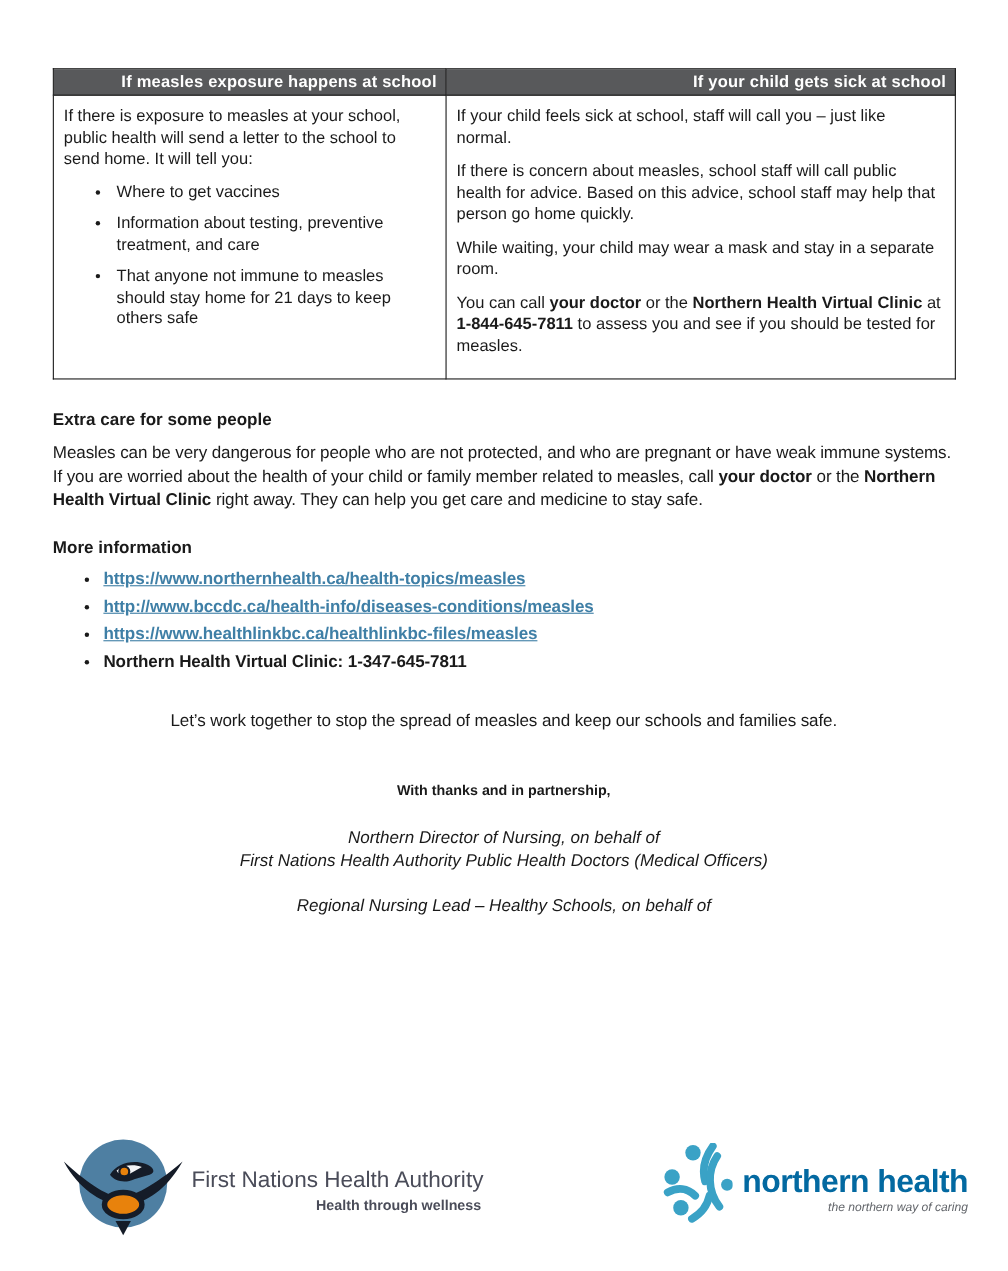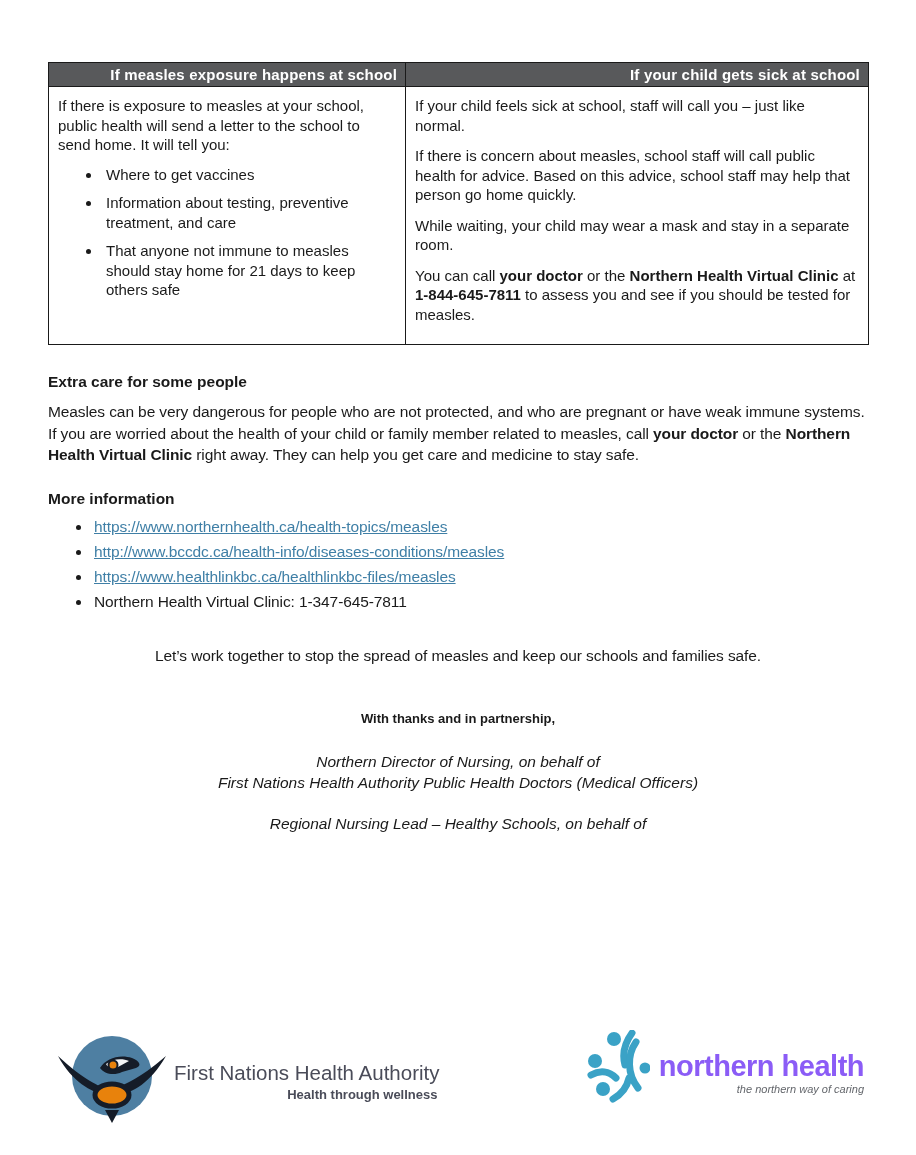--- a/index.html
+++ b/index.html
@@ -33,39 +33,39 @@
   .cell-bullets { margin: 10px 0 0 0; padding-left: 44px; }
   .cell-bullets li { margin-bottom: 9px; padding-left: 4px; }
   .right-cell p { margin: 0 0 11px 0; }
   .right-cell p:last-child { margin-bottom: 0; }
 
   
   .section-heading { font-size: 15.5px; font-weight: bold; margin: 0 0 10px 0; }
   .extra-care { margin-top: 28px; }
   .body-paragraph { font-size: 15.5px; line-height: 1.4; margin: 0; letter-spacing: -0.1px; width: 820px; }
   .more-info { margin-top: 24px; }
-  .more-info ul { margin: 8px 0 0 0; padding-left: 44px; }
+  .more-info ul { margin: 8px 0 0 0; padding-left: 44px; font-weight: bold; }
   .more-info li { margin-bottom: 7px; font-size: 15.5px; padding-left: 2px; letter-spacing: -0.1px; }
   a.url-link { color: #3f7fa6; text-decoration: underline; cursor: pointer; }
   .closing { margin-top: 36px; font-size: 15.5px; letter-spacing: -0.1px; text-align: center; }
   .thanks { margin-top: 46px; text-align: center; font-weight: bold; font-size: 13px; width: 820px; }
   .signature { text-align: center; font-style: italic; font-size: 15.5px; line-height: 1.32; margin-top: 26px; width: 820px; }
   .signature.second { margin-top: 21px; }
 
   
   .footer {
-    position: absolute; top: 1030px; left: 56px; right: 52px;
-    display: flex; justify-content: space-between; align-items: flex-start;
+    position: absolute; top: 1030px; left: 56px; right: 36px;
+    display: flex; justify-content: space-between; align-items: center;
   }
   .logo-block { display: flex; align-items: center; }
   .fnha-text { margin-left: 6px; color: #4a4c59; }
   .fnha-name { font-size: 20.5px; line-height: 1.1; }
   .fnha-tagline { font-size: 13px; font-weight: 600; text-align: right; margin-top: 3px; padding-right: 2px; }
   .nh-text { margin-left: 9px; }
-  .nh-name { font-size: 29px; font-weight: bold; color: #8b5cf6; letter-spacing: -0.5px; line-height: 1; }
+  .nh-name { font-size: 29px; font-weight: bold; color: #0369a1; letter-spacing: -0.5px; line-height: 1; }
   .nh-tagline { font-size: 11px; font-style: italic; color: #63666b; text-align: right; margin-top: 2px; }
 </style>
 </head>
 <body>
 
 <div class="content">
 
   <table class="info-table">
     <colgroup>
         <col style="width:357px">

